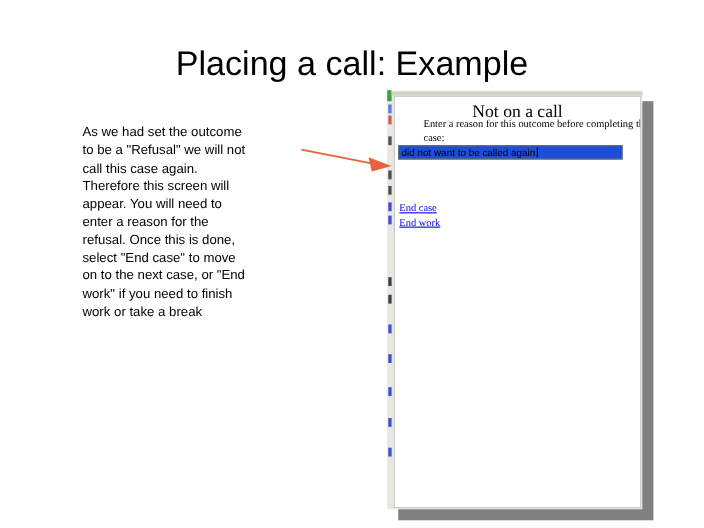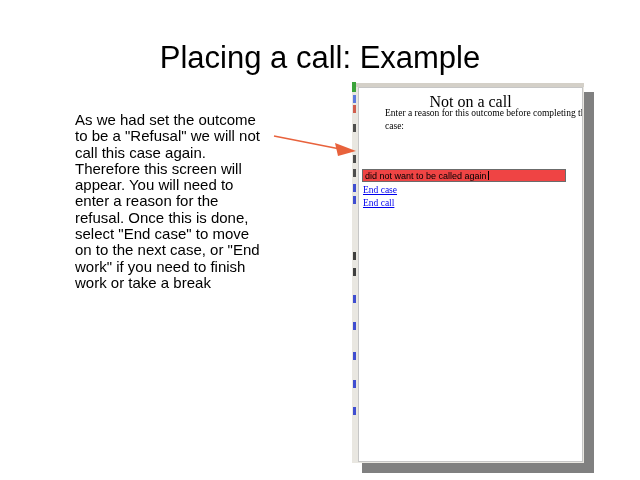--- a/index.html
+++ b/index.html
@@ -32,21 +32,21 @@
     font-size: 31px;
     font-weight: 400;
     color: #000000;
     letter-spacing: 0px;
   }
   .body-text {
     position: absolute;
     left: 75px;
     top: 112px;
     width: 200px;
-    font-size: 15px;
+    font-size: 12px;
     line-height: 16.3px;
     color: #000000;
     white-space: pre-line;
   }
   .arrow-svg {
     position: absolute;
     left: 268px;
     top: 128px;
     width: 96px;
     height: 32px;
@@ -134,28 +134,27 @@
     white-space: pre-line;
     margin-left: 23px;
   }
   .win-input {
     position: absolute;
     top: 44px;
     left: 3px;
     width: 204px;
     height: 13px;
     border: 1px solid #6b6b6b;
-    background: #ef4444;
+    background: #1d4ed8;
     font-family: "Liberation Sans", sans-serif;
     font-size: 9px;
     display: flex;
     align-items: center;
     padding-left: 2px;
     cursor: text;
-    margin-top: 37px;
   }
   .text-caret {
     display: inline-block;
     width: 1px;
     height: 9px;
     background: #000000;
     margin-left: 1px;
   }
   .win-link {
     position: absolute;
@@ -222,17 +221,17 @@
 
       <div class="win-instruction">Enter a reason for this outcome before completing this
 case:</div>
 
       <div class="win-input" role="textbox">
         <span>did not want to be called again</span>
         <span class="text-caret"></span>
       </div>
 
       <a class="win-link link-end-case">End case</a>
-      <a class="win-link link-end-work">End call</a>
+      <a class="win-link link-end-work">End work</a>
 
     </div>
   </div>
 </div>
 
 </body></html>

